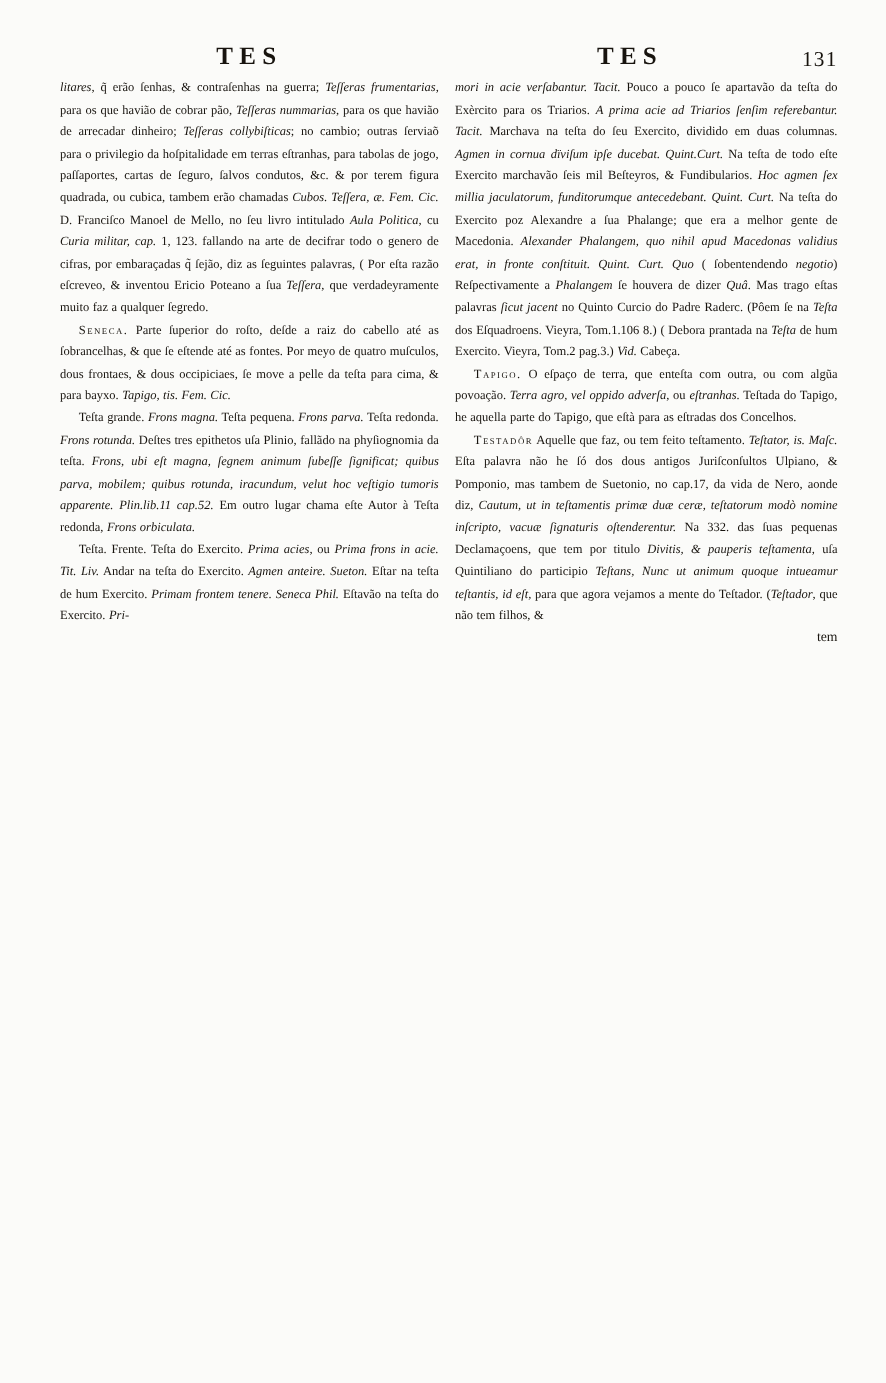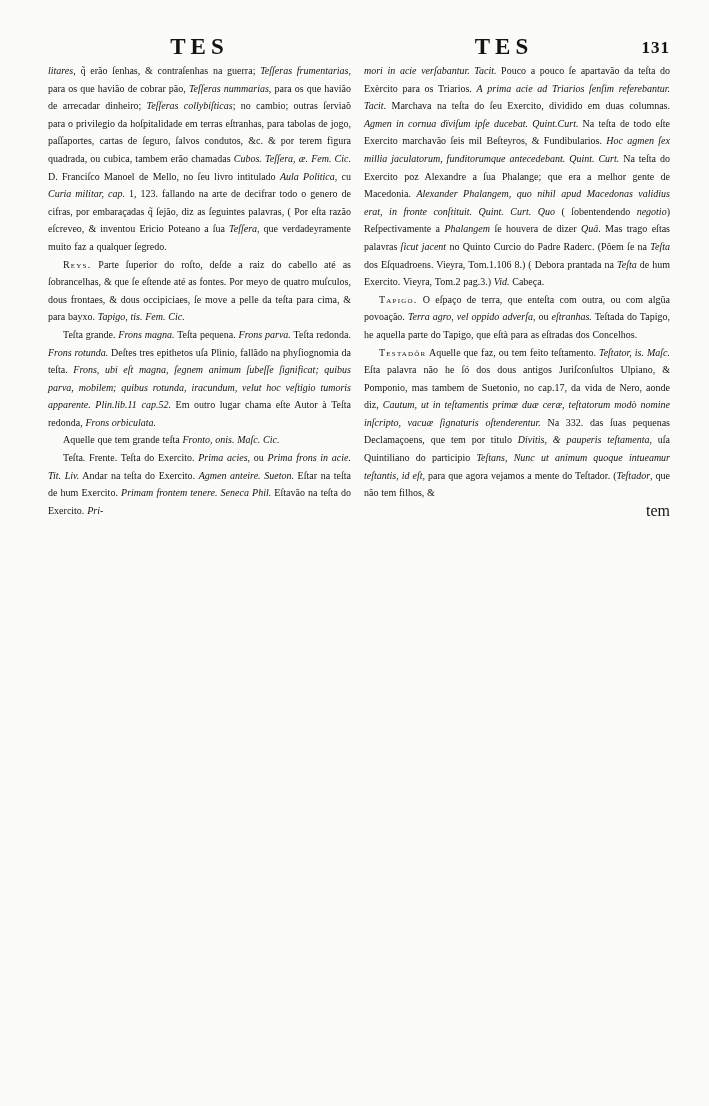--- a/index.html
+++ b/index.html
@@ -10,64 +10,63 @@
     overflow:hidden;
   }
   .page{
     position:relative;width:709px;height:1106px;
     background:#fbfbf9;
     color:#17130e;
   }
   .header{position:absolute;top:34px;left:48px;width:622px;height:32px;}
   .running-title{
     position:absolute;top:0;
-    font-weight:bold;font-size:23px;letter-spacing:5px;
+    font-weight:bold;font-size:20px;letter-spacing:5px;
   }
   .running-title.left{left:0;width:303px;text-align:center;}
   .running-title.right{left:316px;width:280px;text-align:center;}
   .page-number{
     position:absolute;right:0;top:4px;
-    font-weight:bold;font-size:17px;letter-spacing:1px;
+    font-weight:normal;font-size:17px;letter-spacing:1px;
   }
   .columns{
     position:absolute;top:62px;left:48px;
     display:flex;gap:13px;
   }
   .col{width:303px;}
   .col.right{width:306px;}
   p.para{
     margin:0;
     text-align:justify;
     font-size:10px;
     line-height:17.6px;
     word-spacing:0.3px;
   }
   p.para.indent{text-indent:15px;}
   span.it{font-style:italic;}
   span.sc{font-variant:small-caps;letter-spacing:1.2px;}
   .catchword{
     margin:0;text-align:right;
-    font-size:16px;line-height:17.6px;
+    font-size:11px;line-height:17.6px;
   }
 </style>
 </head>
 <body>
 
 <div class="page">
   <div class="header">
     <div class="running-title left">TES</div>
     <div class="running-title right">TES</div>
     <div class="page-number">131</div>
   </div>
   <div class="columns">
     <div class="col left">
         <p class="para"><span class="it">litares</span><span>, q̃ erão ſenhas, &amp; contraſenhas na guerra; </span><span class="it">Teſſeras frumentarias</span><span>, para os que havião de cobrar pão, </span><span class="it">Teſſeras nummarias</span><span>, para os que havião de arrecadar dinheiro; </span><span class="it">Teſſeras collybiſticas</span><span>; no cambio; outras ſerviaõ para o privilegio da hoſpitalidade em terras eſtranhas, para tabolas de jogo, paſſaportes, cartas de ſeguro, ſalvos condutos, &amp;c. &amp; por terem figura quadrada, ou cubica, tambem erão chamadas </span><span class="it">Cubos. Teſſera, æ. Fem. Cic.</span><span> D. Franciſco Manoel de Mello, no ſeu livro intitulado </span><span class="it">Aula Politica</span><span>, cu </span><span class="it">Curia militar, cap.</span><span> 1, 123. fallando na arte de decifrar todo o genero de cifras, por embaraçadas q̃ ſejão, diz as ſeguintes palavras, ( Por eſta razão eſcreveo, &amp; inventou Ericio Poteano a ſua </span><span class="it">Teſſera</span><span>, que verdadeyramente muito faz a qualquer ſegredo.</span></p>
-        <p class="para indent"><span class="sc">Reys.</span><span> Parte ſuperior do roſto, deſde a raiz do cabello até as ſobrancelhas, &amp; que ſe eſtende até as fontes. Por meyo de quatro muſculos, dous frontaes, &amp; dous occipiciaes, ſe move a pelle da teſta para cima, &amp; para bayxo. </span><span class="it">Tapigo, tis. Fem. Cic.</span></p>
+        <p class="para indent"><span class="sc">Seneca.</span><span> Parte ſuperior do roſto, deſde a raiz do cabello até as ſobrancelhas, &amp; que ſe eſtende até as fontes. Por meyo de quatro muſculos, dous frontaes, &amp; dous occipiciaes, ſe move a pelle da teſta para cima, &amp; para bayxo. </span><span class="it">Tapigo, tis. Fem. Cic.</span></p>
         <p class="para indent"><span>Teſta grande. </span><span class="it">Frons magna.</span><span> Teſta pequena. </span><span class="it">Frons parva.</span><span> Teſta redonda. </span><span class="it">Frons rotunda.</span><span> Deſtes tres epithetos uſa Plinio, fallãdo na phyſiognomia da teſta. </span><span class="it">Frons, ubi eſt magna, ſegnem animum ſubeſſe ſignificat; quibus parva, mobilem; quibus rotunda, iracundum, velut hoc veſtigio tumoris apparente. Plin.lib.11 cap.52.</span><span> Em outro lugar chama eſte Autor à Teſta redonda, </span><span class="it">Frons orbiculata.</span></p>
-        <p class="para indent"><span>Aquelle que tem grande teſta </span><span class="it">Fronto, onis. Maſc. Cic.</span></p>
         <p class="para indent"><span>Teſta. Frente. Teſta do Exercito. </span><span class="it">Prima acies</span><span>, ou </span><span class="it">Prima frons in acie. Tit. Liv.</span><span> Andar na teſta do Exercito. </span><span class="it">Agmen anteire. Sueton.</span><span> Eſtar na teſta de hum Exercito. </span><span class="it">Primam frontem tenere. Seneca Phil.</span><span> Eſtavão na teſta do Exercito. </span><span class="it">Pri-</span></p>
       </div>
     <div class="col right">
         <p class="para"><span class="it">mori in acie verſabantur. Tacit.</span><span> Pouco a pouco ſe apartavão da teſta do Exèrcito para os Triarios. </span><span class="it">A prima acie ad Triarios ſenſim referebantur. Tacit.</span><span> Marchava na teſta do ſeu Exercito, dividido em duas columnas. </span><span class="it">Agmen in cornua dïviſum ipſe ducebat. Quint.Curt.</span><span> Na teſta de todo eſte Exercito marchavão ſeis mil Beſteyros, &amp; Fundibularios. </span><span class="it">Hoc agmen ſex millia jaculatorum, funditorumque antecedebant. Quint. Curt.</span><span> Na teſta do Exercito poz Alexandre a ſua Phalange; que era a melhor gente de Macedonia. </span><span class="it">Alexander Phalangem, quo nihil apud Macedonas validius erat, in fronte conſtituit. Quint. Curt. Quo</span><span> ( ſobentendendo </span><span class="it">negotio</span><span>) Reſpectivamente a </span><span class="it">Phalangem</span><span> ſe houvera de dizer </span><span class="it">Quâ</span><span>. Mas trago eſtas palavras </span><span class="it">ſicut jacent</span><span> no Quinto Curcio do Padre Raderc. (Pôem ſe na </span><span class="it">Teſta</span><span> dos Eſquadroens. Vieyra, Tom.1.106 8.) ( Debora prantada na </span><span class="it">Teſta</span><span> de hum Exercito. Vieyra, Tom.2 pag.3.) </span><span class="it">Vid.</span><span> Cabeça.</span></p>
         <p class="para indent"><span class="sc">Tapigo.</span><span> O eſpaço de terra, que enteſta com outra, ou com algũa povoação. </span><span class="it">Terra agro, vel oppido adverſa</span><span>, ou </span><span class="it">eſtranhas.</span><span> Teſtada do Tapigo, he aquella parte do Tapigo, que eſtà para as eſtradas dos Concelhos.</span></p>
         <p class="para indent"><span class="sc">Testadôr</span><span> Aquelle que faz, ou tem feito teſtamento. </span><span class="it">Teſtator, is. Maſc.</span><span> Eſta palavra não he ſó dos dous antigos Juriſconſultos Ulpiano, &amp; Pomponio, mas tambem de Suetonio, no cap.17, da vida de Nero, aonde diz, </span><span class="it">Cautum, ut in teſtamentis primæ duæ ceræ, teſtatorum modò nomine inſcripto, vacuæ ſignaturis oſtenderentur.</span><span> Na 332. das ſuas pequenas Declamaçoens, que tem por titulo </span><span class="it">Divitis, &amp; pauperis teſtamenta</span><span>, uſa Quintiliano do participio </span><span class="it">Teſtans, Nunc ut animum quoque intueamur teſtantis, id eſt,</span><span> para que agora vejamos a mente do Teſtador. (</span><span class="it">Teſtador</span><span>, que não tem filhos, &amp;</span></p>
         <div class="catchword">tem</div>
       </div>
   </div>
 </div>

